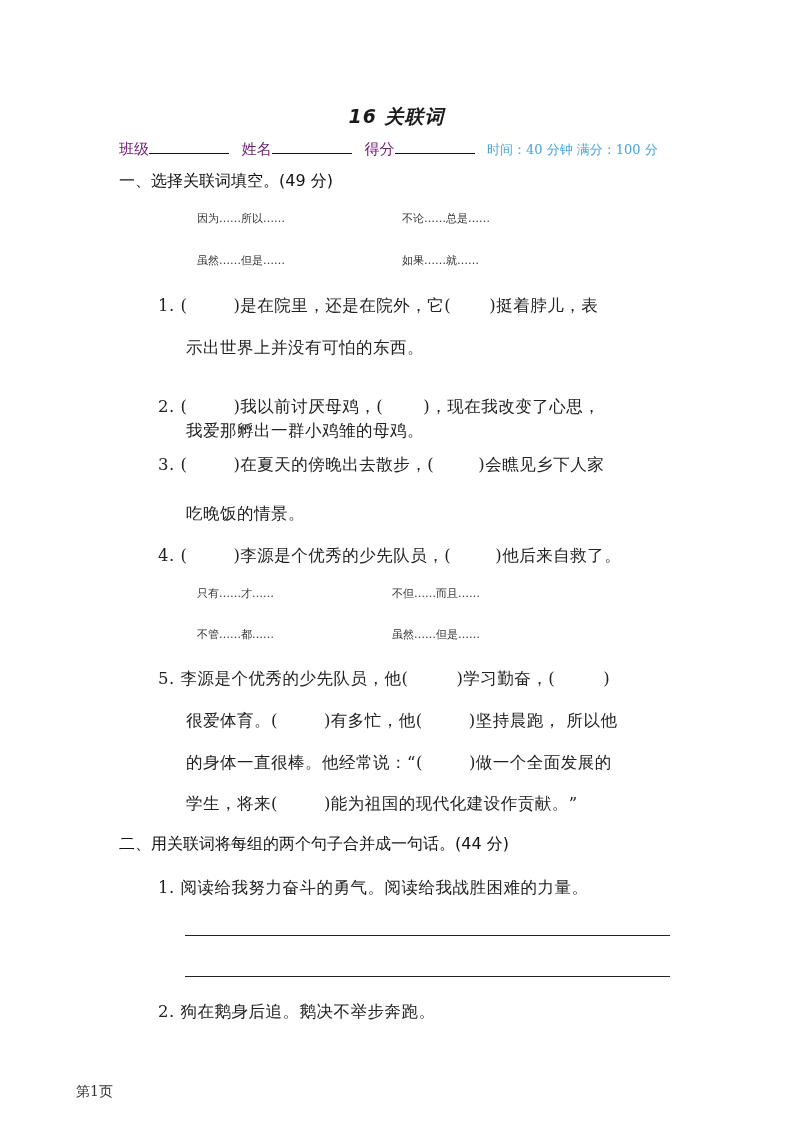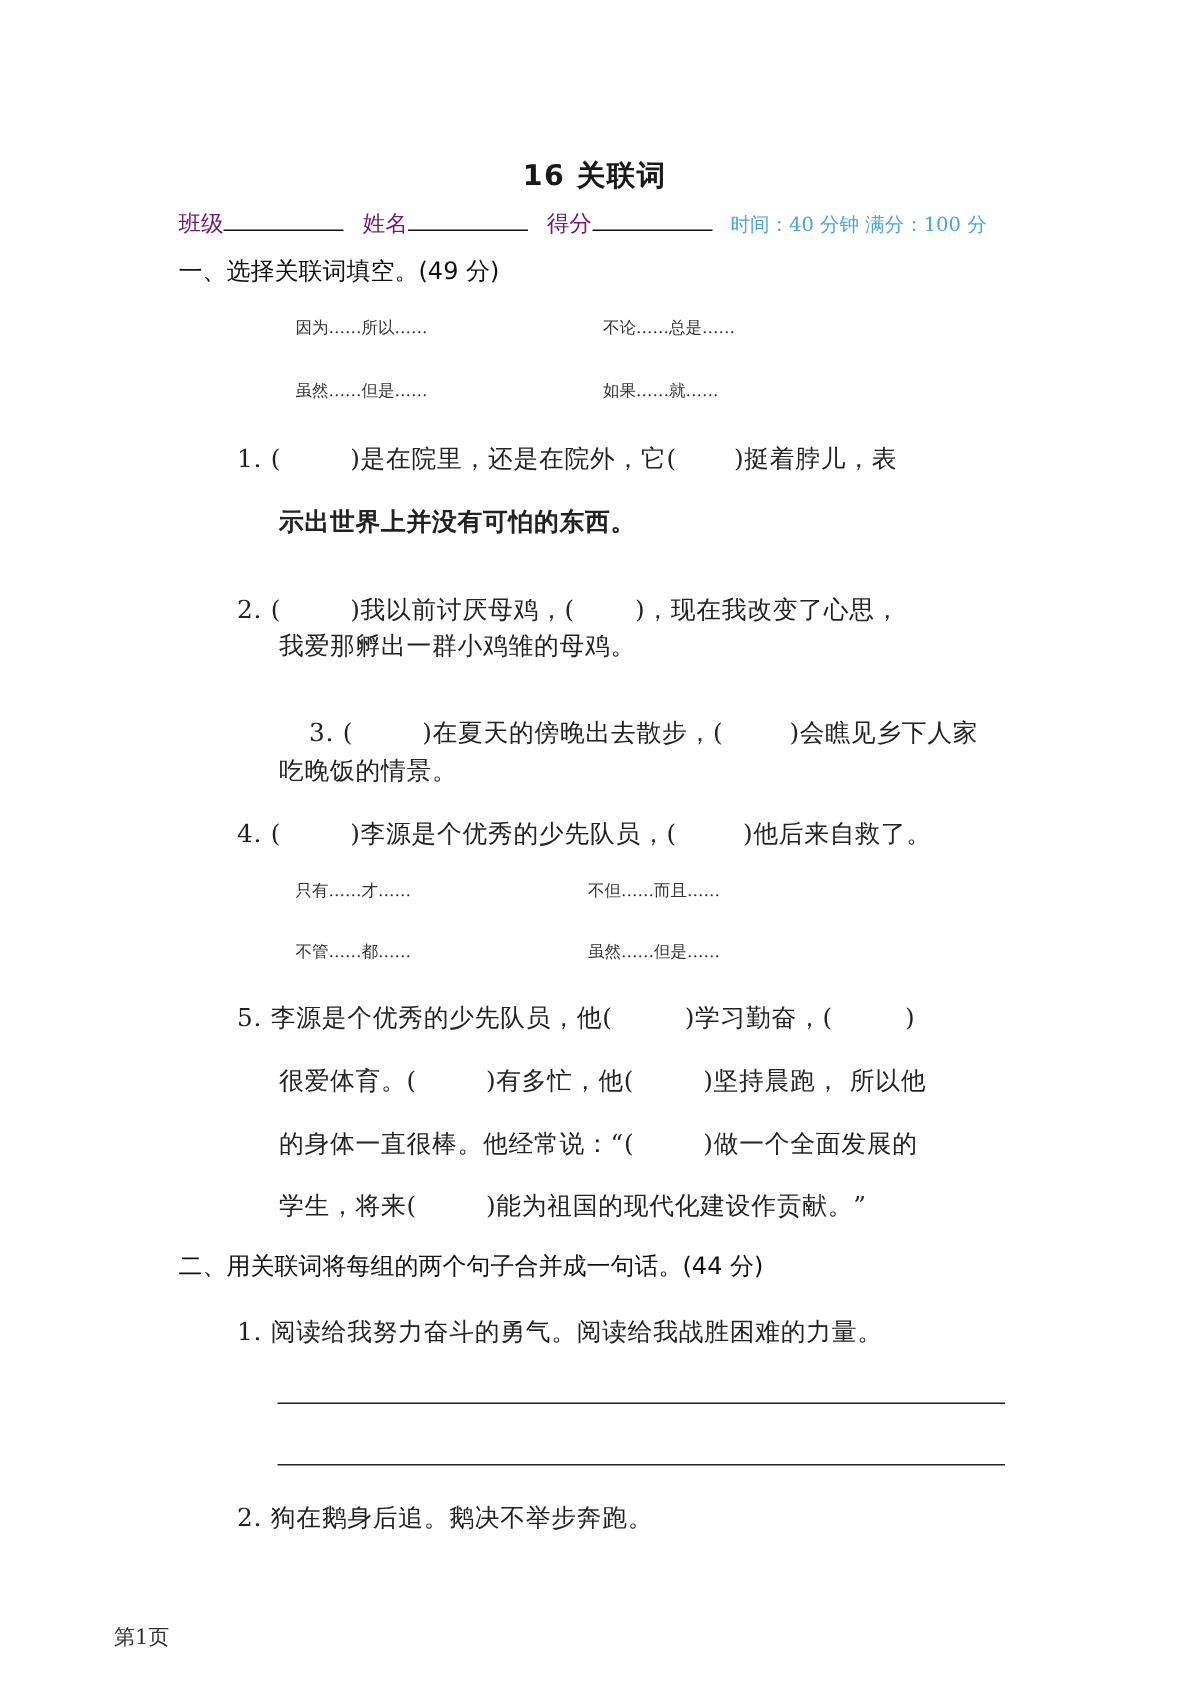--- a/index.html
+++ b/index.html
@@ -1,20 +1,20 @@
 <!DOCTYPE html>
 <html><head>
 <meta charset="utf-8">
 <style>
   html, body { margin: 0; padding: 0; background: #ffffff; }
   body { width: 793px; height: 1122px; position: relative; overflow: hidden;
          font-family: "DejaVu Serif", "Liberation Serif", serif; color: #1a1a1a; }
   .abs { position: absolute; white-space: nowrap; }
   .title { left: 0; width: 793px; top: 104px; text-align: center; font-size: 19px; font-weight: bold;
-           font-family: "DejaVu Sans", "Liberation Sans", sans-serif; letter-spacing: 1px; }
+           font-family: "DejaVu Sans", "Liberation Sans", sans-serif; letter-spacing: 1px; font-style: italic; }
   .info { top: 139px; font-size: 15px; color: #701a75; }
   .info-label { display: inline-block; }
   .blank { display: inline-block; border-bottom: 1.5px solid #111; height: 14px; vertical-align: baseline; margin-right: 8px; }
   .meta { top: 141px; left: 487px; font-size: 13px; color: #4aa3d8; }
   .section { font-size: 16px; font-family: "DejaVu Sans", "Liberation Sans", sans-serif; color: #111; }
   .opt { font-size: 11px; color: #333; }
   .q { font-size: 16.5px; color: #222; letter-spacing: 0.5px; }
   .paren { display: inline-block; }
   .line { position: absolute; height: 0; border-top: 1.5px solid #222; }
   .footer { left: 76px; top: 1083px; font-size: 14px; color: #333; }
@@ -37,29 +37,29 @@
 
   <div class="abs opt" style="left:197px; top:211px;">因为……所以……</div>
   <div class="abs opt" style="left:402px; top:211px;">不论……总是……</div>
   <div class="abs opt" style="left:197px; top:253px;">虽然……但是……</div>
   <div class="abs opt" style="left:402px; top:253px;">如果……就……</div>
 
   <div class="abs q" style="left:158px; top:295px;">
     <span>1.</span>
     <span>(</span><span class="paren" style="width:46px;"></span><span>)是在院里，还是在院外，它(</span><span class="paren" style="width:38px;"></span><span>)挺着脖儿，表</span>
   </div>
-  <div class="abs q" style="left:186px; top:337px;font-weight:bold;">示出世界上并没有可怕的东西。</div>
+  <div class="abs q" style="left:186px; top:337px;">示出世界上并没有可怕的东西。</div>
 
   <div class="abs q" style="left:158px; top:396px;">
     <span>2.</span>
     <span>(</span><span class="paren" style="width:46px;"></span><span>)我以前讨厌母鸡，(</span><span class="paren" style="width:40px;"></span><span>)，现在我改变了心思，</span>
   </div>
   <div class="abs q" style="left:186px; top:420px;">我爱那孵出一群小鸡雏的母鸡。</div>
 
-  <div class="abs q" style="left:158px; top:478px;margin-left:48px;">
+  <div class="abs q" style="left:158px; top:454px;">
     <span>3.</span>
     <span>(</span><span class="paren" style="width:46px;"></span><span>)在夏天的傍晚出去散步，(</span><span class="paren" style="width:44px;"></span><span>)会瞧见乡下人家</span>
   </div>
   <div class="abs q" style="left:186px; top:503px;">吃晚饭的情景。</div>
 
   <div class="abs q" style="left:158px; top:545px;">
     <span>4.</span>
     <span>(</span><span class="paren" style="width:46px;"></span><span>)李源是个优秀的少先队员，(</span><span class="paren" style="width:44px;"></span><span>)他后来自救了。</span>
   </div>
 

